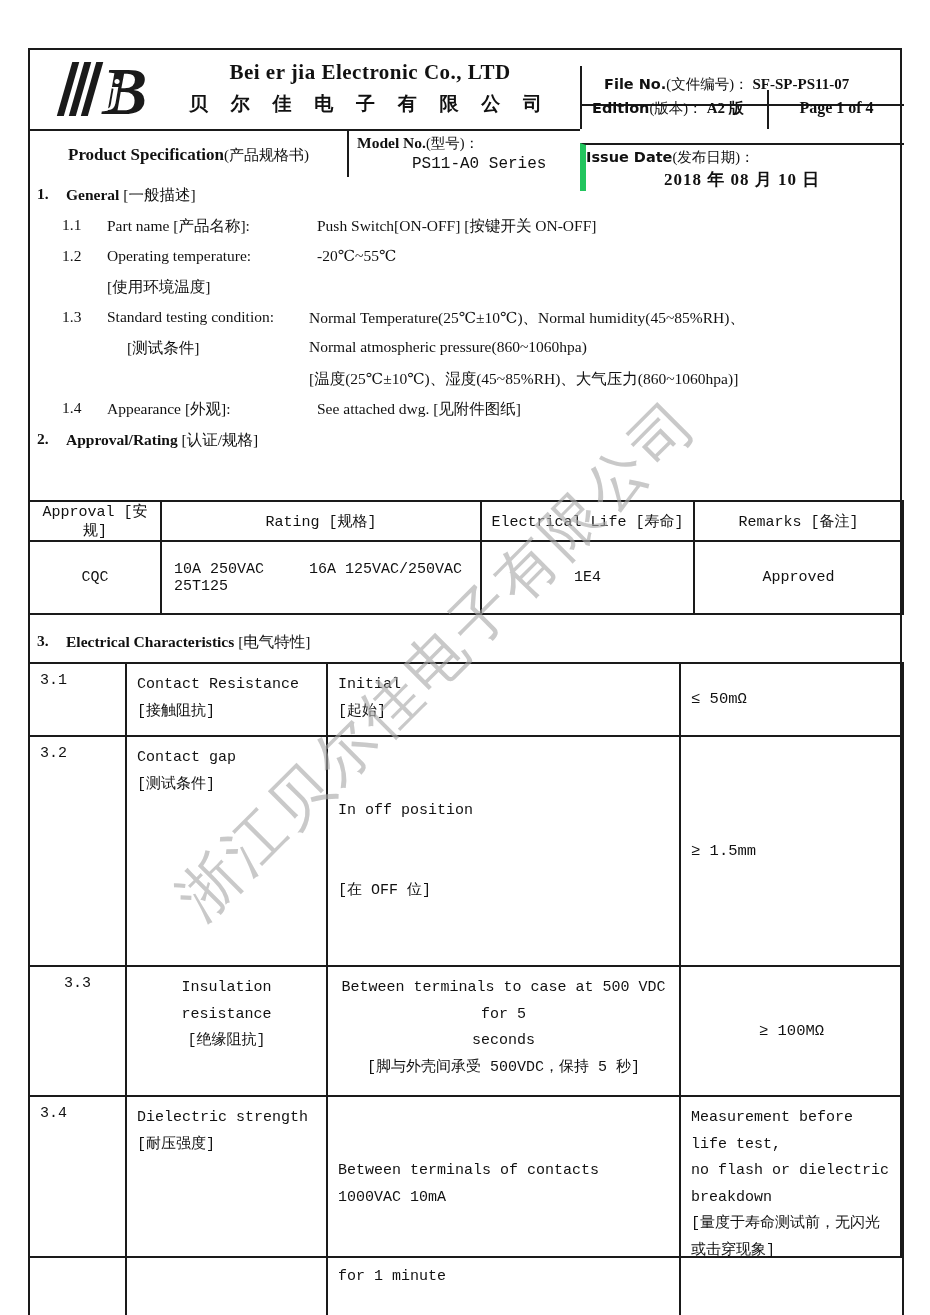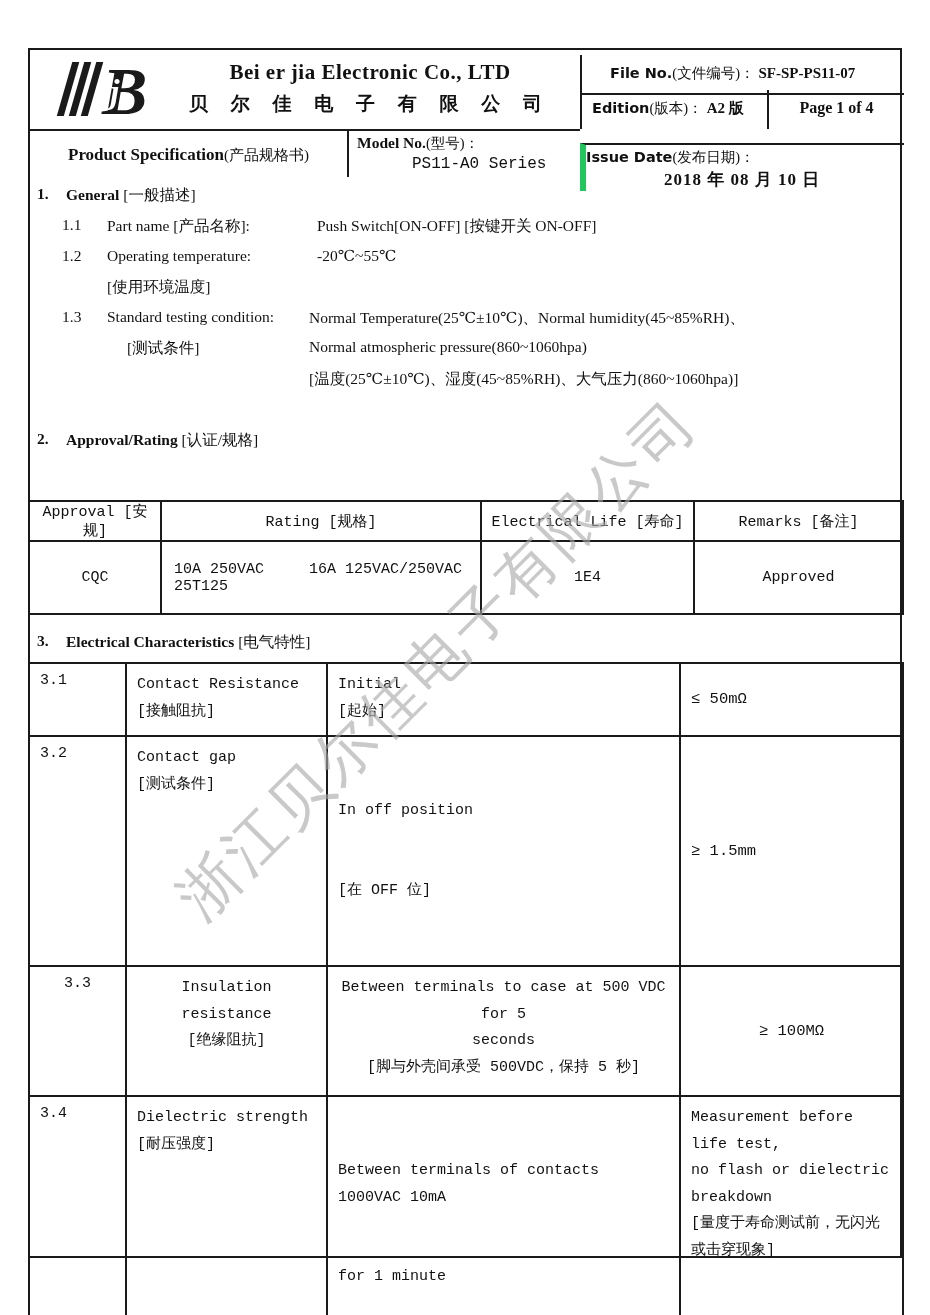--- a/index.html
+++ b/index.html
@@ -13,21 +13,21 @@
     position:absolute; left:28px; top:48px; width:874px; height:1210px;
     border:2px solid #1a1a1a;
   }
   
   .cell { position:absolute; }
   .cell-company { left:0; top:0; width:550px; height:79px; }
   .logo { position:absolute; left:14px; top:6px; width:110px; height:66px; }
   .company-names { position:absolute; left:130px; top:4px; width:420px; height:72px; text-align:center; }
   .company-en { font-size:21px; font-weight:bold; letter-spacing:.5px; margin-top:6px; }
   .company-cn { font-size:19px; font-weight:bold; letter-spacing:9px; margin-top:6px; }
-  .cell-fileno  { left:550px; top:5px; width:324px; height:40px; border-left:2px solid #1a1a1a; border-bottom:2px solid #1a1a1a; padding:9px 0 0 28px; }
+  .cell-fileno  { left:550px; top:16px; width:324px; height:40px; border-left:2px solid #1a1a1a; border-bottom:2px solid #1a1a1a; padding:9px 0 0 22px; }
   .cell-edition { left:550px; top:40px; width:187px; height:39px; border-left:2px solid #1a1a1a; padding:9px 0 0 10px; }
   .cell-page    { left:737px; top:40px; width:137px; height:39px; border-left:2px solid #1a1a1a; text-align:center; padding-top:9px; }
   .cell-prodspec{ left:0; top:79px; width:317px; height:48px; border-top:2px solid #1a1a1a; text-align:center; padding-top:14px; }
   .cell-model   { left:317px; top:79px; width:233px; height:48px; border-top:2px solid #1a1a1a; border-left:2px solid #1a1a1a; padding:3px 0 0 8px; }
   .cell-issue   { left:550px; top:93px; width:324px; height:48px; border-top:2px solid #1a1a1a; border-left:6px solid #22c55e; padding:3px 0 0 0; }
   .lbl-sans { font-family:"DejaVu Sans","Liberation Sans",sans-serif; font-weight:bold; font-size:14.5px; }
   .lbl-cn { font-size:14.5px; font-weight:normal; }
   .bold-val { font-weight:bold; font-size:15px; }
   .page-info { font-weight:bold; font-size:16px;margin-top:20px; }
   .prod-en { font-weight:bold; font-size:17px; }
@@ -139,20 +139,25 @@
         <span class="c3">Normal Temperature(25℃±10℃)、Normal humidity(45~85%RH)、</span>
       </div>
       <div class="ln" style="top:161px;">
         <span class="c2" style="left:97px;">[测试条件]</span>
         <span class="c3">Normal atmospheric pressure(860~1060hpa)</span>
       </div>
       <div class="ln" style="top:192px;">
         <span class="c3">[温度(25℃±10℃)、湿度(45~85%RH)、大气压力(860~1060hpa)]</span>
       </div>
 
+      <div class="ln" style="top:222px;">
+        <span class="c1">1.4</span>
+        <span class="c2">Appearance [外观]:</span>
+        <span class="c3" style="left:287px;">See attached dwg. [见附件图纸]</span>
+      </div>
 
       <div class="ln" style="top:253px;">
         <span class="sec-no">2.</span>
         <span class="sec-en"><span>Approval/Rating</span> <span class="cn">[认证/规格]</span></span>
       </div>
 
       <table class="t-approval">
         <colgroup>
             <col style="width:132px">
             <col style="width:320px">

